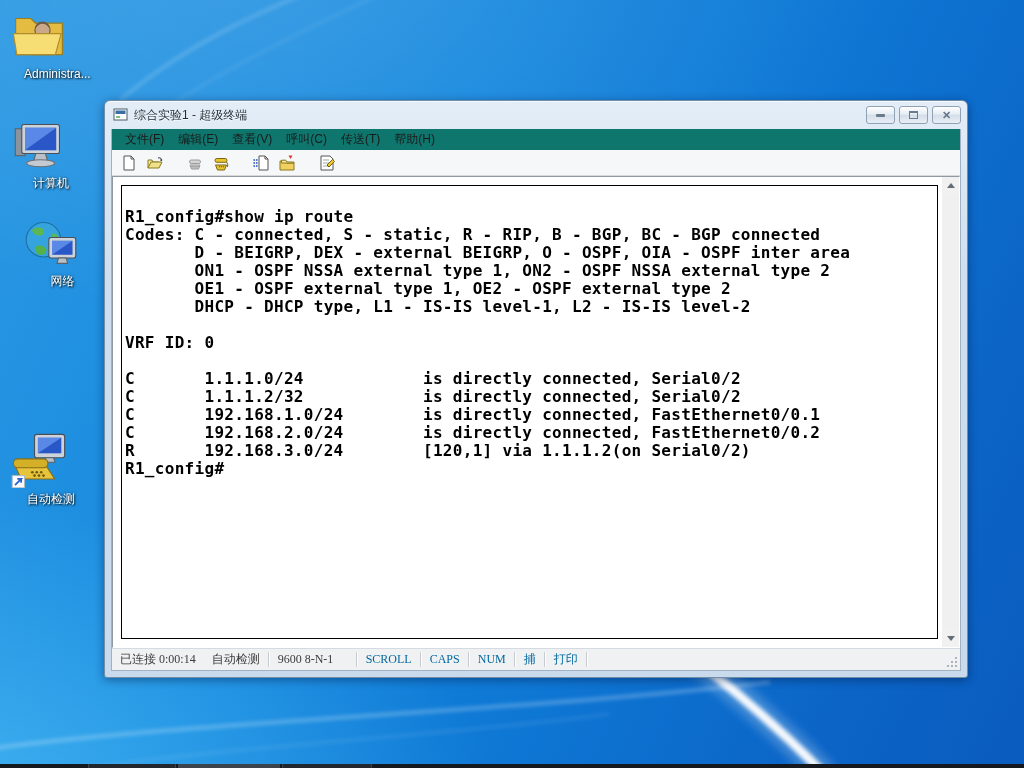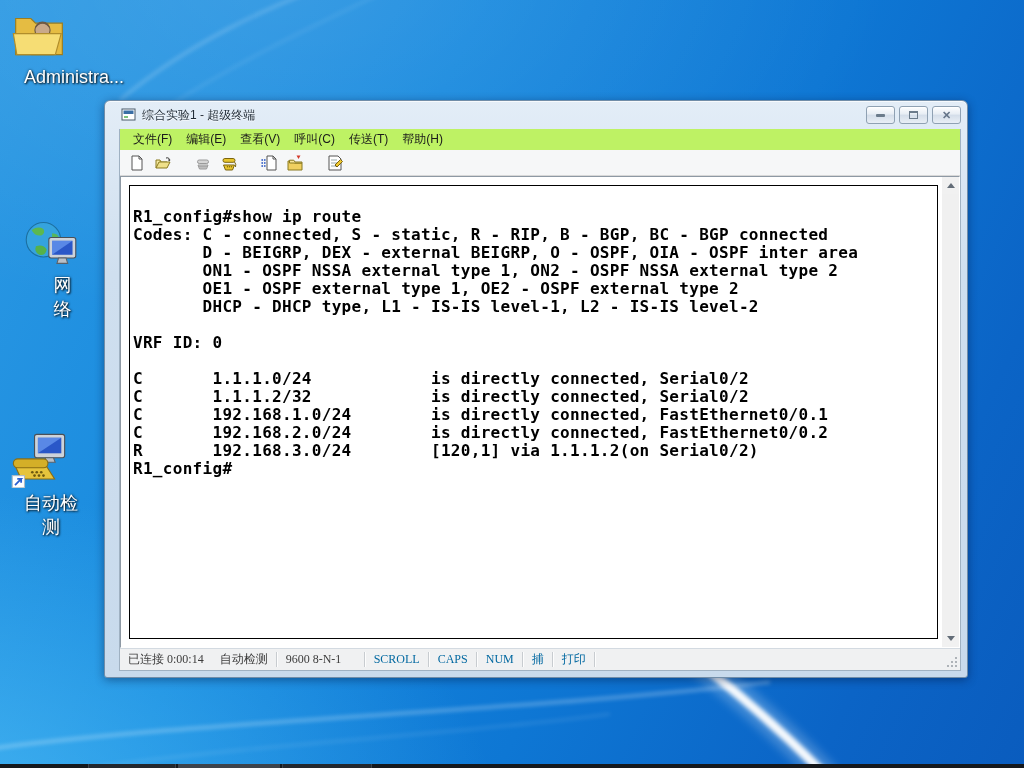--- a/index.html
+++ b/index.html
@@ -12,57 +12,57 @@
       radial-gradient(ellipse 900px 520px at -6% 106%, rgba(96,208,255,.55), rgba(96,208,255,0) 62%),
       radial-gradient(ellipse 1100px 650px at 28% -4%, rgba(255,255,255,.12), rgba(255,255,255,0) 55%),
       linear-gradient(115deg, #2c99e3 0%, #1588de 35%, #0e77d4 62%, #0b64c6 85%, #0a5cbe 100%);
   }
   .streaks { position:absolute; left:0; top:0; pointer-events:none; }
 
   
   .dicon { position:absolute; width:78px; text-align:center; }
   .dicon .glyph { display:block; margin:0 auto; }
   .dicon .dlabel {
-    display:inline-block; margin-top:3px; font-size:18px; color:#fff;
+    display:inline-block; margin-top:3px; font-size:12px; color:#fff;
     text-shadow:1px 1px 2px rgba(0,0,0,.85), 0 0 3px rgba(0,0,0,.6);
     margin-left:24px;
   }
   #icon-admin   { left:0;  top:8px;  }
   #icon-computer{ left:0;  top:120px; }
   #icon-network { left:0;  top:218px;padding-left:23px; }
   #icon-recycle { left:0;  top:328px; }
   #icon-hyper   { left:0;  top:432px; }
 
   
   .win {
     position:absolute; left:104px; top:100px; width:864px; height:578px;
     background:linear-gradient(#e3edf7, #cfdfef 30%, #c8daec);
     border:1px solid #718da8; border-radius:6px 6px 3px 3px;
     box-shadow:0 2px 10px rgba(0,20,60,.45), inset 0 1px 0 rgba(255,255,255,.7);
-    padding:0 6px 6px 14px;
+    padding:0 6px 6px 6px;
     display:flex; flex-direction:column;
   }
   .titlebar { height:28px; display:flex; align-items:center; flex:0 0 auto; }
   .title-icon { width:16px; height:16px; margin:0 5px 0 2px; flex:0 0 auto; }
   .title-text { font-size:12px; color:#1f2a35; text-shadow:0 1px 0 rgba(255,255,255,.8); white-space:nowrap; }
   .winbtns { margin-left:auto; display:flex; gap:4px; }
   .wbtn {
     width:29px; height:18px; border:1px solid #8fa1b3; border-radius:3px;
     background:linear-gradient(#fdfeff, #e7edf4 45%, #d3dde9 50%, #e9eff6);
     display:flex; align-items:center; justify-content:center;
     color:#5c6c7c; box-shadow:inset 0 1px 0 #fff;
   }
   .wbtn .bar { width:9px; height:3px; background:#6b7b8b; border-radius:1px; }
   .wbtn .box { width:9px; height:8px; border:1px solid #6b7b8b; border-top-width:2px; }
   .wbtn .xgl { font-size:11px; font-weight:bold; line-height:1; color:#66768a; }
 
   .winbody { flex:1 1 auto; display:flex; flex-direction:column; background:#f4f5f6; border:1px solid #9fb1c2; border-top:none; min-height:0; }
 
   
-  .menubar { height:21px; display:flex; align-items:center; background:#bef264; padding-left:6px; flex:0 0 auto; }
+  .menubar { height:21px; display:flex; align-items:center; background:#0f766e; padding-left:6px; flex:0 0 auto; }
   .menu-item { font-size:12px; color:#1a1a1a; padding:2px 7px; white-space:nowrap; }
   .toolbar { height:26px; display:flex; align-items:center; background:#f6f7f8; border-bottom:1px solid #d8d8d8; padding-left:6px; gap:4px; flex:0 0 auto; }
   .tbtn { width:22px; height:20px; display:flex; align-items:center; justify-content:center; }
   .tb-gap { width:10px; }
 
   
   .client {
     flex:1 1 auto; position:relative; background:#fff; min-height:0;
     border-top:1px solid #8e99a4; border-left:1px solid #8e99a4;
     border-right:1px solid #fff; border-bottom:1px solid #fff;font-weight:bold;
@@ -132,20 +132,31 @@
     <svg class="glyph" width="56" height="56" viewBox="0 0 48 48">
       <path d="M4 9 h13 l4 4 h23 v27 H4z" fill="#e5bc42" stroke="#9c7d1e"></path>
       <path d="M18 40 C20 27 34 27 36 40z" fill="#9ec29b" stroke="#5f805f"></path>
       <circle cx="27" cy="19" r="6.5" fill="#c9a98a" stroke="#6e5b40"></circle>
       <path d="M20.5 18 a6.5 6.5 0 0 1 13 0 q-3 -4.5 -6.5 -4.5 q-3.5 0 -6.5 4.5z" fill="#6f5a44"></path>
       <path d="M2 22 h41 l-5 18 H5z" fill="#f6dd74" stroke="#b08d2a"></path>
     </svg>
     <span class="dlabel">Administra...</span>
   </div>
 
+  <div class="dicon" id="icon-computer">
+    <svg class="glyph" width="56" height="52" viewBox="0 0 52 46">
+      <rect x="4" y="7" width="9" height="25" fill="#8b939c" stroke="#5a6169"></rect>
+      <rect x="10" y="3" width="35" height="27" rx="2" fill="#cdd3da" stroke="#4a5058"></rect>
+      <rect x="13" y="6" width="29" height="21" fill="#2a57c8"></rect>
+      <polygon points="13,6 42,6 13,27" fill="#7fb0ff" opacity="0.55"></polygon>
+      <path d="M23 30 h9 l2 7 h-13z" fill="#b9c0c8" stroke="#5a6169"></path>
+      <ellipse cx="27.5" cy="39" rx="13" ry="3.2" fill="#c3cad2" stroke="#6a7076"></ellipse>
+    </svg>
+    <span class="dlabel">计算机</span>
+  </div>
 
   <div class="dicon" id="icon-network">
     <svg class="glyph" width="56" height="52" viewBox="0 0 52 46">
       <circle cx="19" cy="19" r="16" fill="#35a3de" stroke="#1c6fa0"></circle>
       <path d="M8 10 q6 -4 11 -1 q2 4 -2 6 q-6 1 -9 -5z" fill="#5cb84e"></path>
       <path d="M12 25 q7 -2 10 3 q-1 6 -7 5 q-5 -3 -3 -8z" fill="#55b14a"></path>
       <path d="M27 13 q6 0 7 6 q-4 3 -7 -1z" fill="#5cb84e" opacity="0.9"></path>
       <rect x="24" y="17" width="25" height="19" rx="2" fill="#cdd3da" stroke="#4a5058"></rect>
       <rect x="27" y="20" width="19" height="13" fill="#2a57c8"></rect>
       <polygon points="27,20 46,20 27,33" fill="#7fb0ff" opacity="0.55"></polygon>

